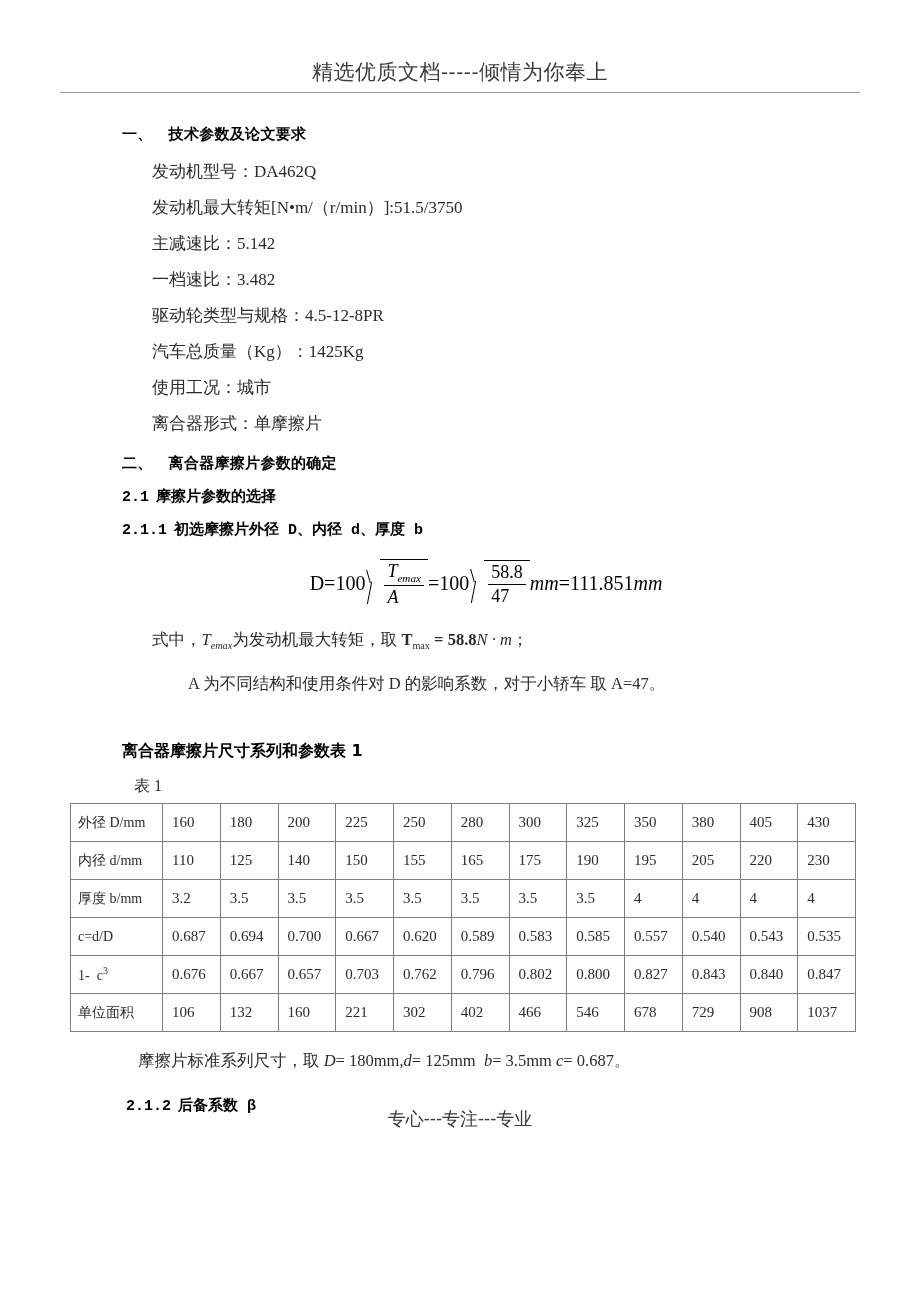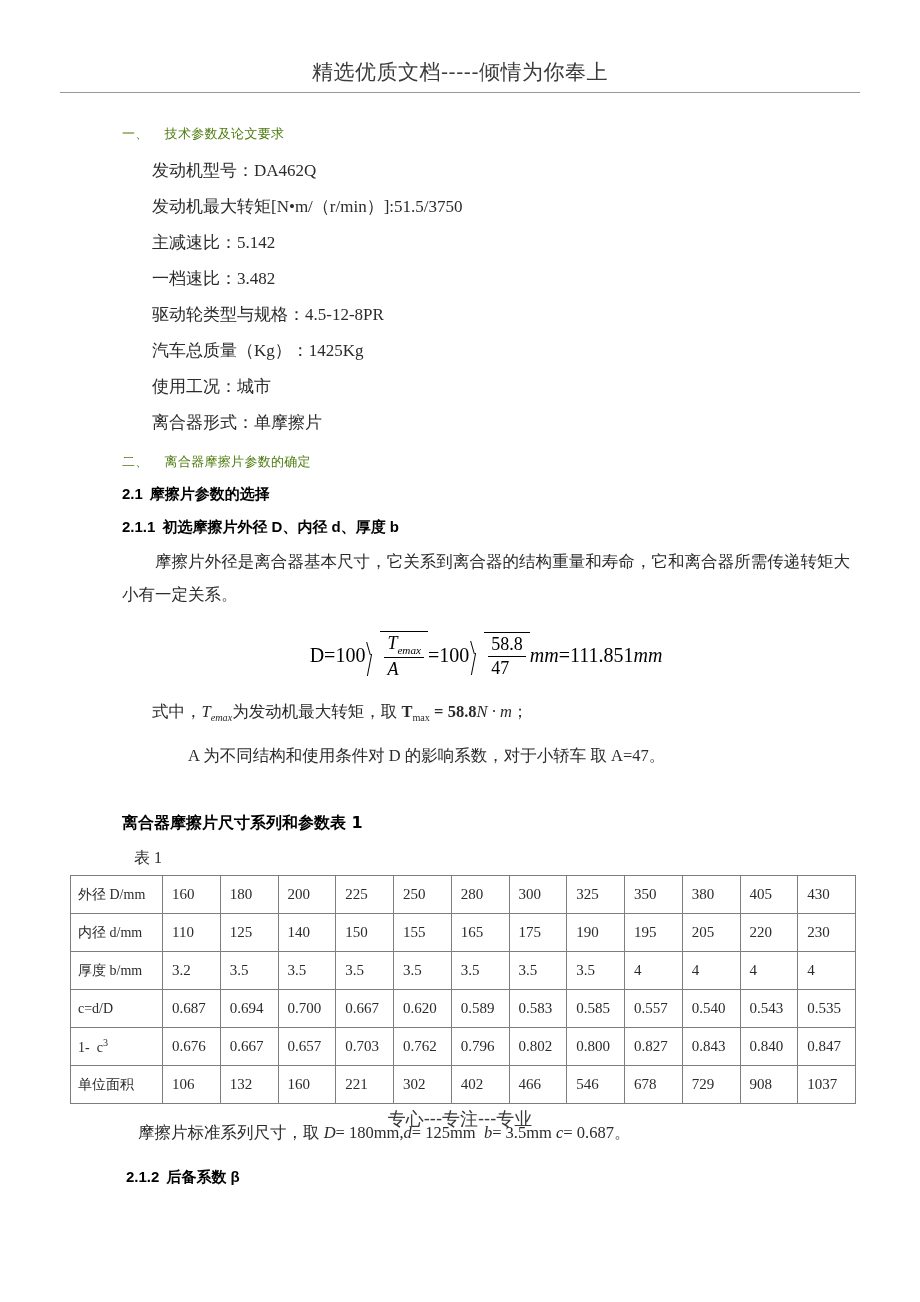--- a/index.html
+++ b/index.html
@@ -43,30 +43,30 @@
 
   
   .content {
     padding-top: 20px;
     padding-left: 62px;
     padding-right: 10px;
   }
 
   h1.sec {
     font-family: "DejaVu Sans", "Liberation Sans", sans-serif;
-    font-size: 13px;
-    font-weight: normal;
+    font-size: 15px;
+    font-weight: bold;
     margin: 12px 0 10px 0;
     letter-spacing: 0.3px;
-    color: #4d7c0f;
+    color: #000000;
   }
   h1.sec .num { margin-right: 16px; }
 
   h2.sub {
-    font-family: Liberation Sans, sans-serif;
+    font-family: Liberation Mono, monospace;
     font-size: 15px;
     font-weight: bold;
     margin: 14px 0 8px 0;
     color: #000;
   }
   h2.sub .num { margin-right: 7px; }
 
   .param-list {
     margin: 0;
     padding: 0 0 0 30px;
@@ -252,21 +252,20 @@
     </h1>
 
     <h2 class="sub">
       <span class="num">2.1</span><span>摩擦片参数的选择</span>
     </h2>
 
     <h2 class="sub">
       <span class="num">2.1.1</span><span>初选摩擦片外径 D、内径 d、厚度 b</span>
     </h2>
 
-    <p class="para">摩擦片外径是离合器基本尺寸，它关系到离合器的结构重量和寿命，它和离合器所需传递转矩大小有一定关系。</p>
 
     <div class="formula-block">
       <span class="formula">
         <span>D=</span><span>100</span><span class="radical"><span class="radicand"><span class="frac"><span class="nume"><span class="fvar">T</span><sub class="small">emax</sub></span><span class="deno">A</span></span></span></span><span>=</span><span>100</span><span class="radical"><span class="radicand"><span class="frac"><span class="nume">58.8</span><span class="deno up">47</span></span></span></span><span class="fvar">mm</span><span>=</span><span>111.851</span><span class="fvar">mm</span>
       </span>
     </div>
 
     <p class="note-line">
       <span>式中，</span><span class="mathit">T</span><sub class="small">emax</sub><span>为发动机最大转矩，取</span>
       <span class="mathbf">T</span><sub class="smalln">max</sub>

